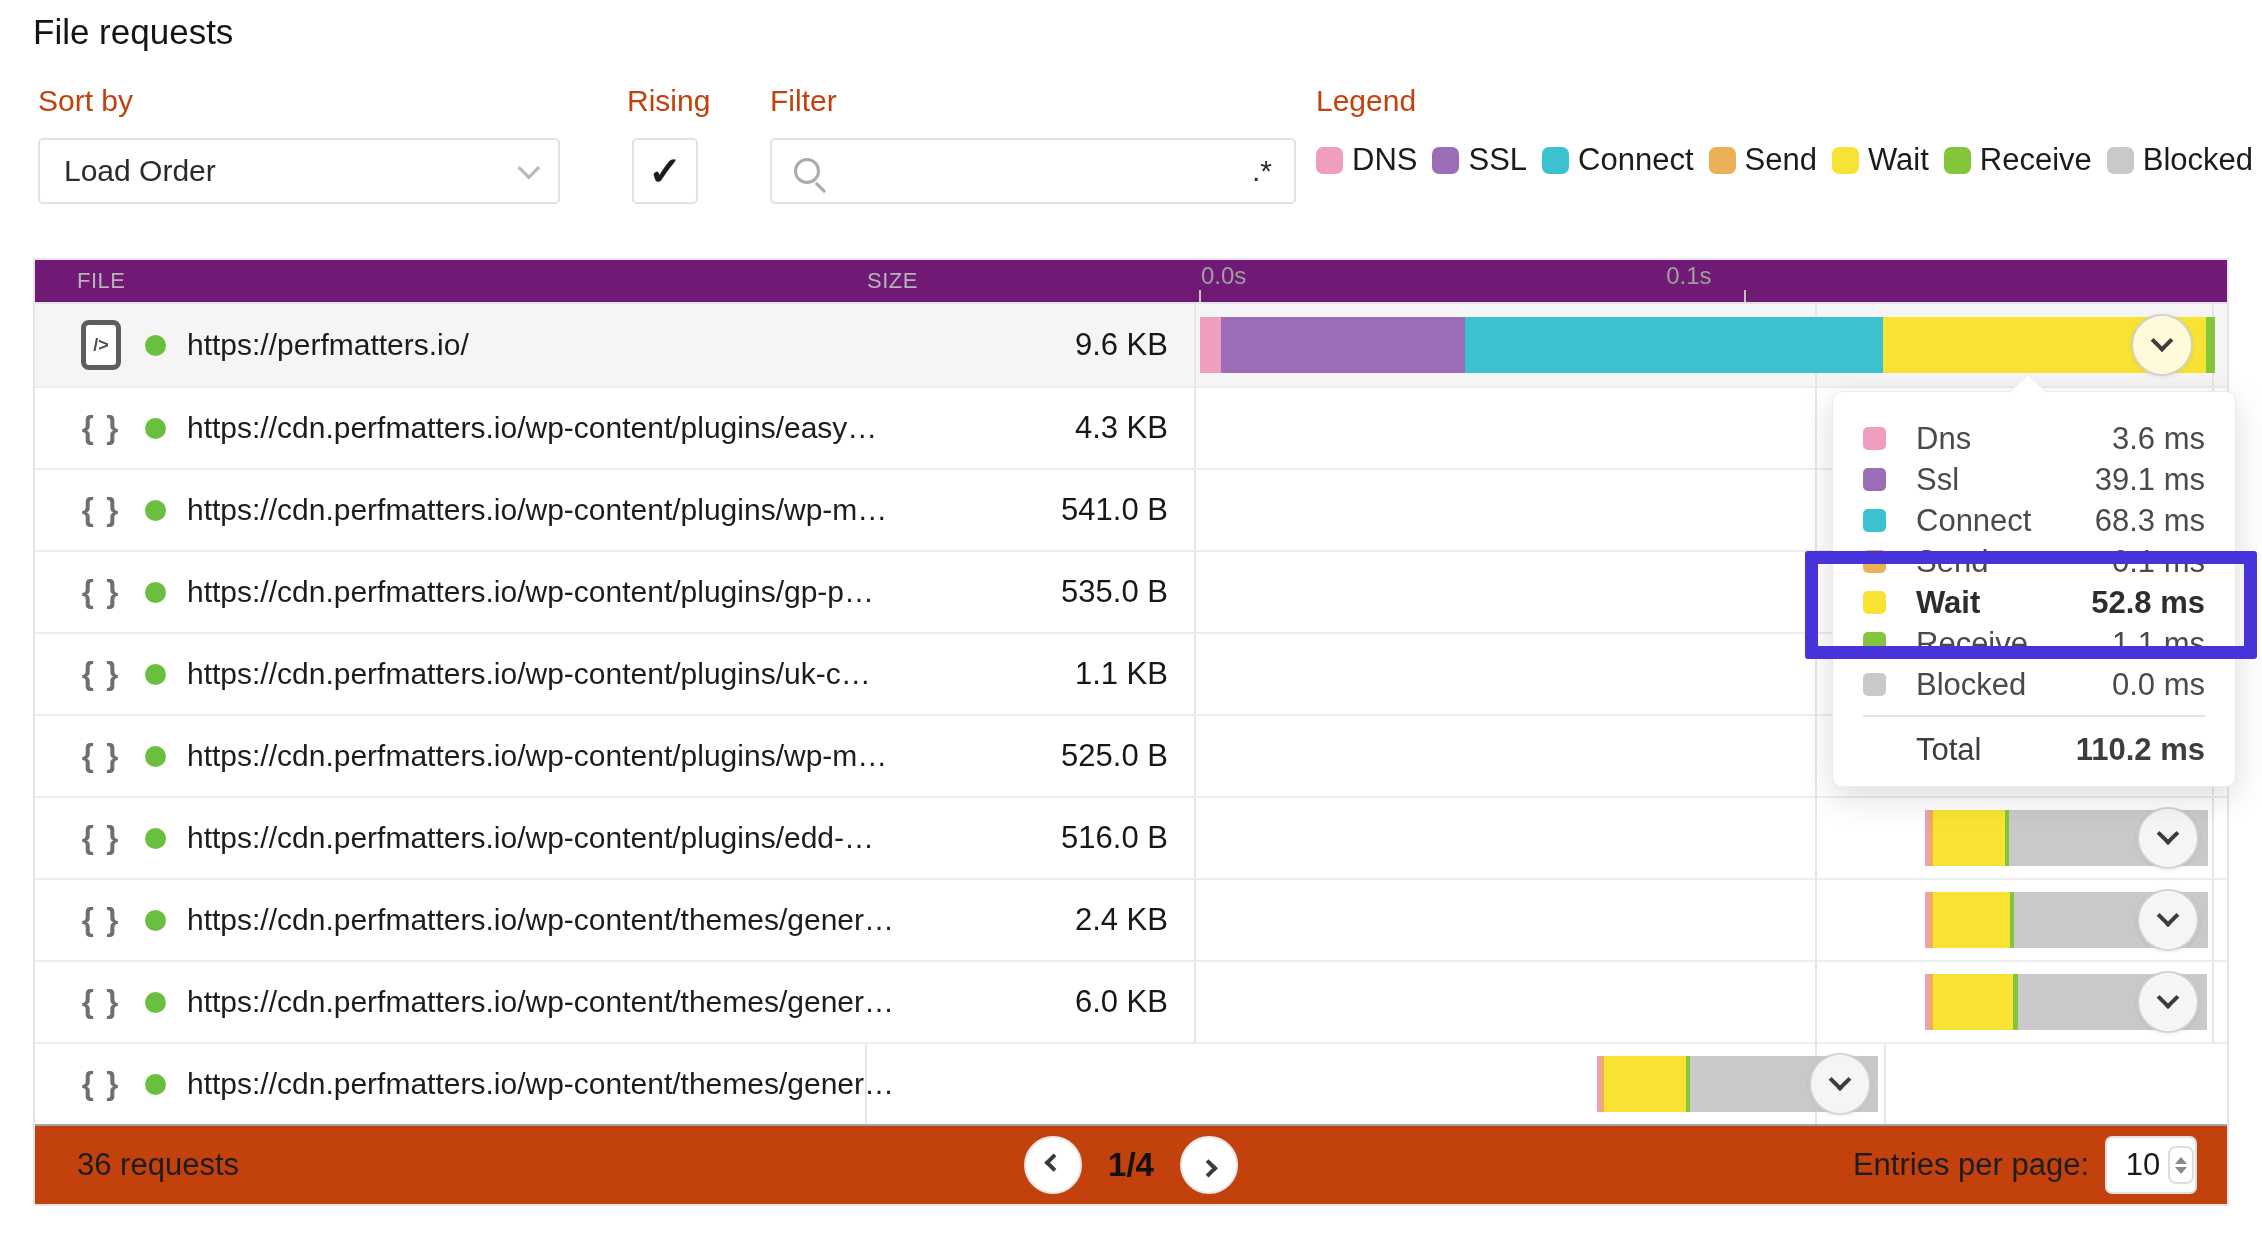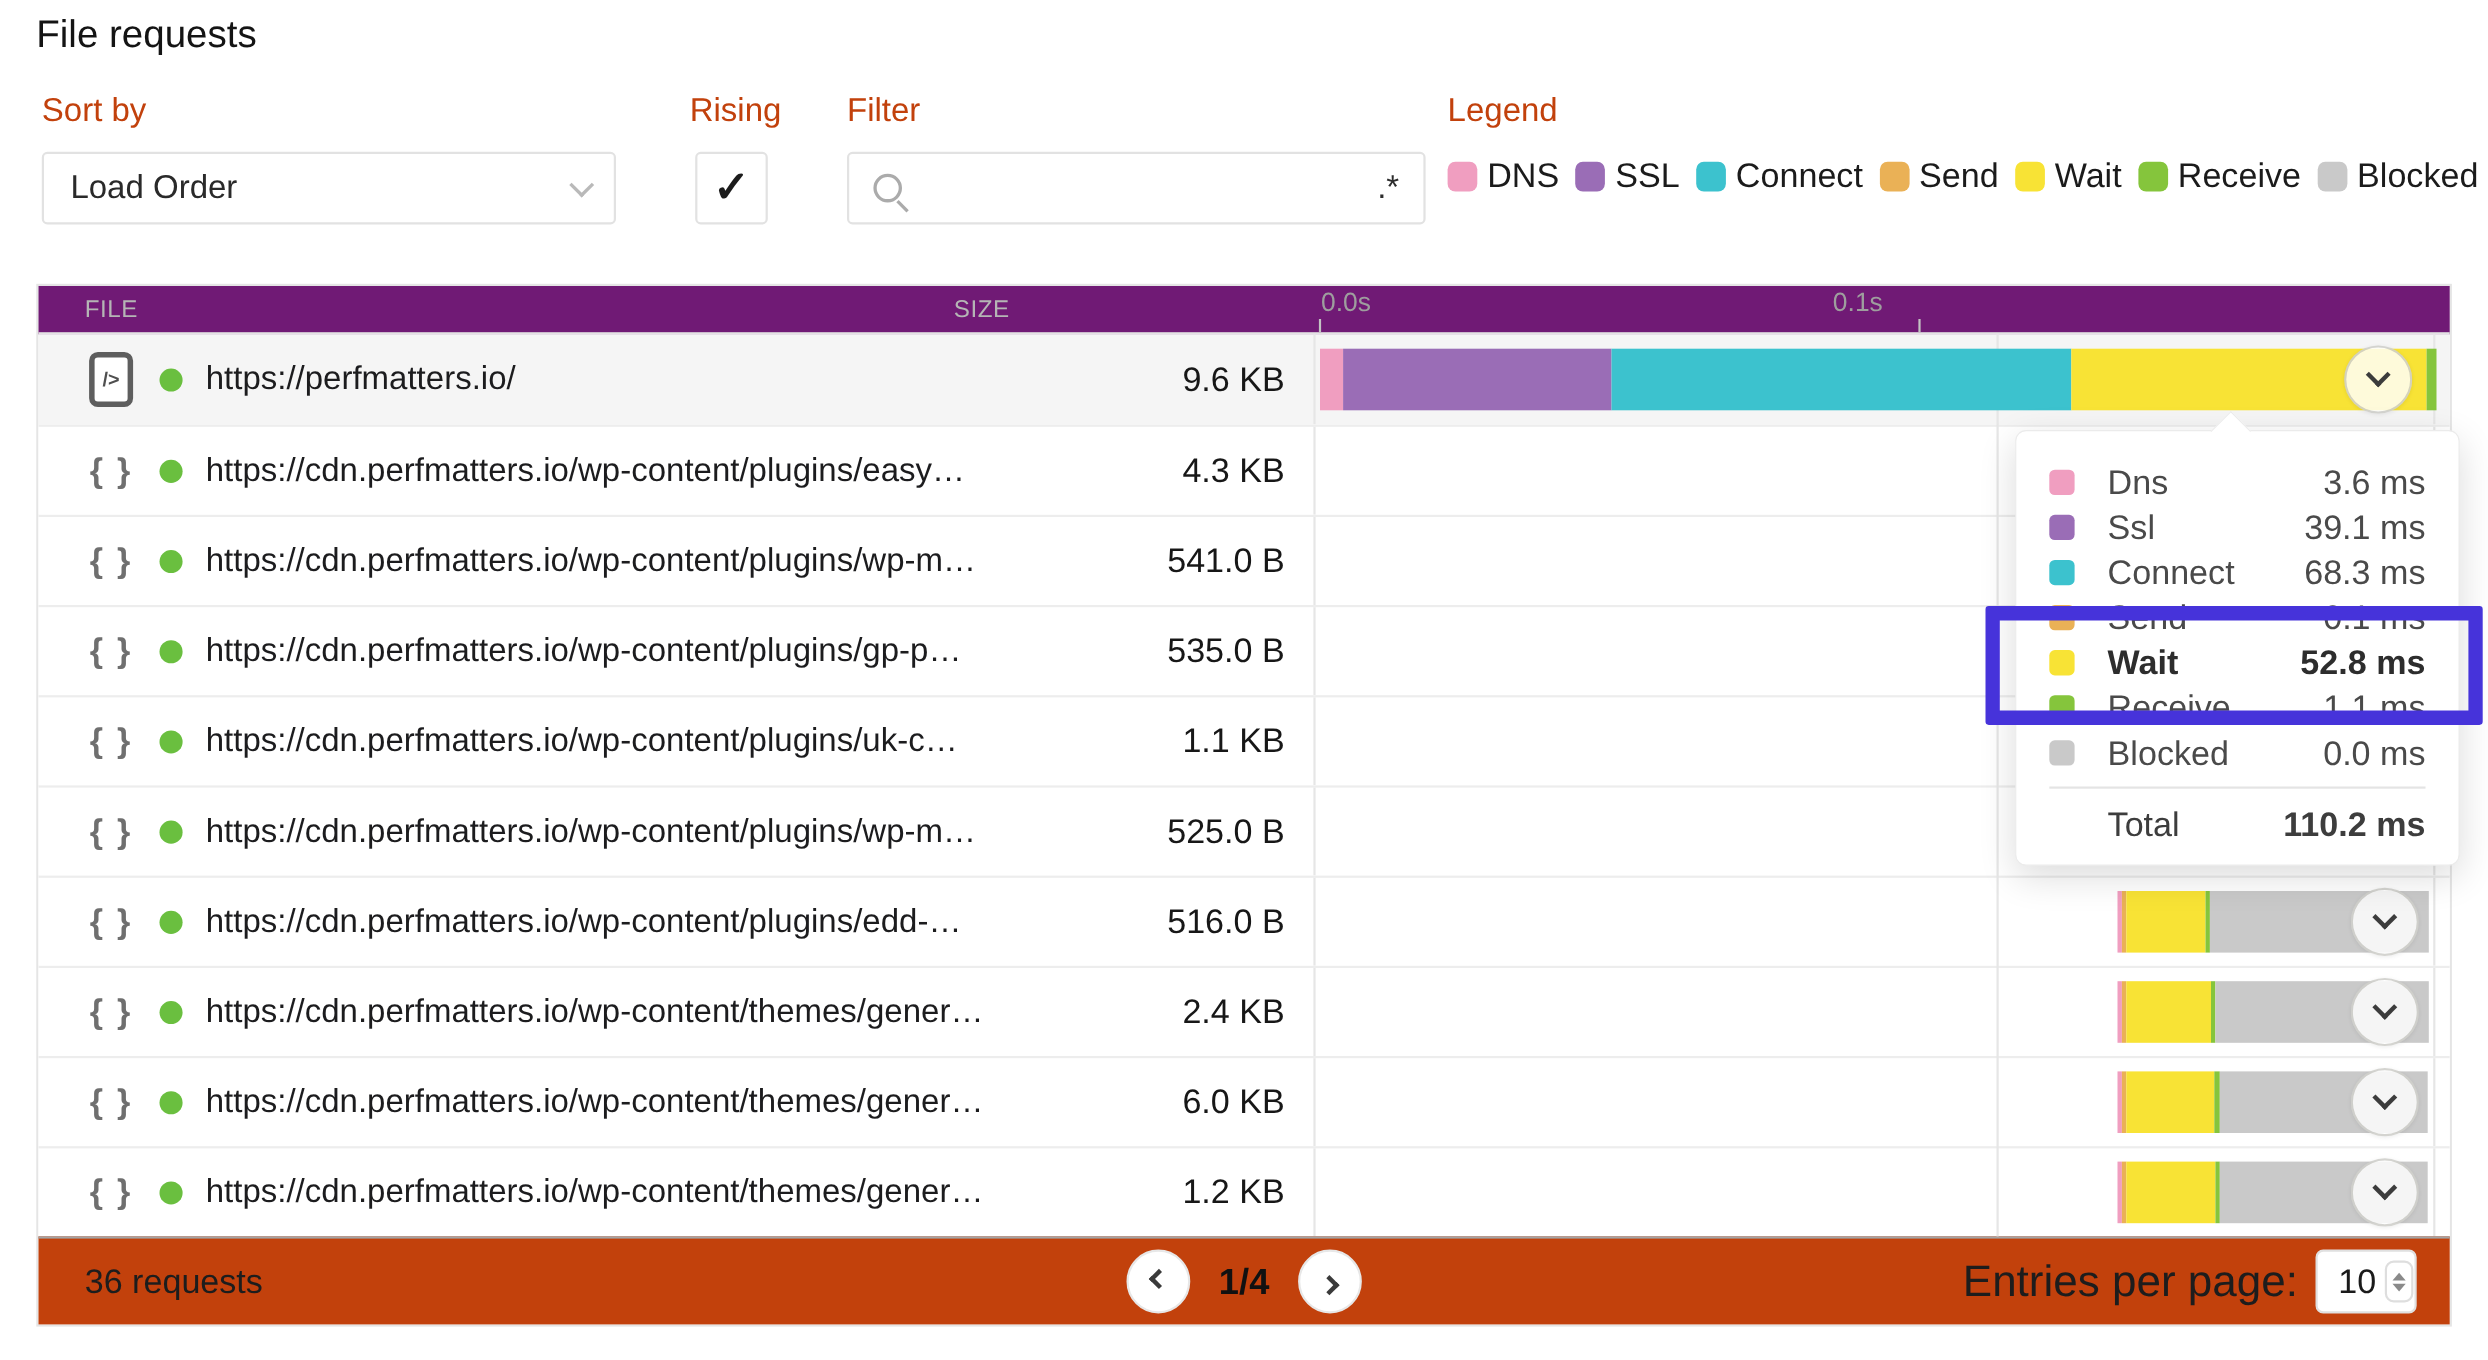--- a/index.html
+++ b/index.html
@@ -65,21 +65,21 @@
   
   #tfoot { position:relative; display:flex; align-items:center; height:80px; border-top:2px solid #a3a3a3; background:#c2410c; }
   #req-count { position:absolute; left:42px; font-size:31px; color:#1d1d1d; }
   #pager { position:absolute; left:50%; transform:translateX(-50%); display:flex; align-items:center; gap:26px; }
   .pg-btn { width:58px; height:58px; border-radius:50%; background:#fff; border:2px solid #e7e7e7; display:flex; align-items:center; justify-content:center; cursor:pointer; }
   .pg-chev { width:13px; height:13px; border-right:4px solid #3a3a3a; border-bottom:4px solid #3a3a3a; }
   .pg-chev.left  { transform:rotate(135deg) translate(-2px,2px); }
   .pg-chev.right { transform:rotate(-45deg) translate(-2px,2px); }
   #page-indicator { font-size:33px; font-weight:700; color:#111; }
   #entries-wrap { position:absolute; right:30px; display:flex; align-items:center; gap:16px; }
-  #entries-label { font-size:40px; color:#1d1d1d; }
+  #entries-label { font-size:31px; color:#1d1d1d; }
   #entries-box { width:92px; height:58px; border:2px solid #e0e0e0; border-radius:7px; background:#fff; display:flex; align-items:center; justify-content:center; gap:8px;padding-left:18px; }
   #entries-value { font-size:31px; color:#1a1a1a; }
   .stepper { width:26px; height:38px; border:2px solid #dedede; border-radius:8px; display:flex; flex-direction:column; align-items:center; justify-content:center; gap:3px; cursor:pointer; }
   .stp { width:0; height:0; border-left:6px solid transparent; border-right:6px solid transparent; }
   .stp.up { border-bottom:7px solid #8a8a8a; }
   .stp.down { border-top:7px solid #8a8a8a; }
 
   
   #tooltip { position:absolute; left:1832px; top:391px; width:404px; height:396px; background:#fff; border:1px solid #ebebeb; border-radius:10px; box-shadow:0 10px 34px rgba(0,0,0,0.14); z-index:10; padding:26px 30px 14px 30px; }
   #tooltip .arrow { position:absolute; left:182px; top:-13px; width:26px; height:26px; background:#fff; border-left:1px solid #ebebeb; border-top:1px solid #ebebeb; transform:rotate(45deg); }
@@ -317,21 +317,20 @@
           <div class="tl-rightpad"></div>
         </div>
         <div class="row">
           <div class="cell-file">
             <span class="icon-slot">
               <span class="braces-icon">{ }</span>
             </span>
             <span class="status-dot" style="background: rgb(106, 191, 63);"></span>
             <span class="url-text">https://cdn.perfmatters.io/wp-content/themes/gener…</span>
           </div>
-          <div class="cell-size">1.2 KB</div>
           <div class="cell-tl">
             <div class="bar" style="left: 71.8%;">
               <span class="seg" style="width: 3.5665px; background: rgb(240, 158, 192);"></span>
               <span class="seg" style="width: 3.5665px; background: rgb(234, 177, 86);"></span>
               <span class="seg" style="width: 81.52px; background: rgb(248, 227, 53);"></span>
               <span class="seg" style="width: 4.076px; background: rgb(133, 197, 60);"></span>
               <span class="seg" style="width: 188.515px; background: rgb(201, 201, 201);"></span>
             </div>
             <div class="expand-btn" style="left: calc(95.7% - 31px);">
               <span class="chev"></span>

